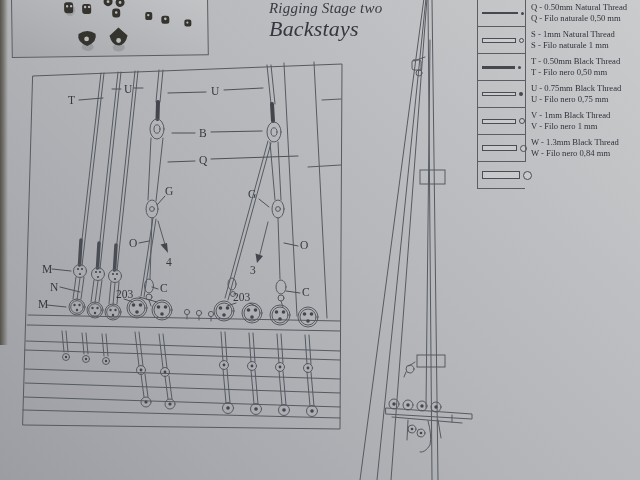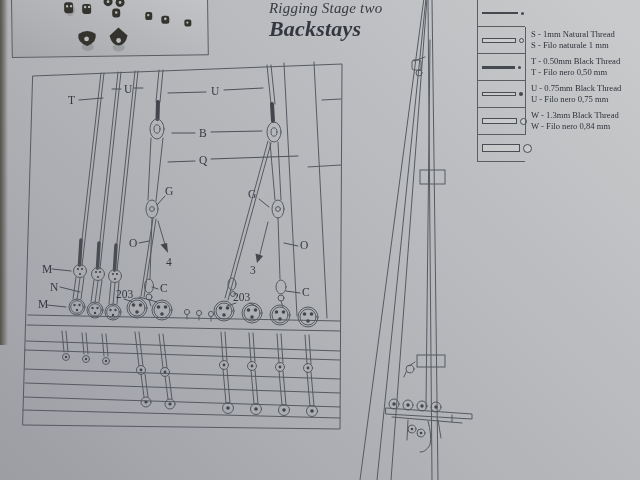--- a/index.html
+++ b/index.html
@@ -14,21 +14,21 @@
     opacity:.85;
   }
   #photo-box{
     position:absolute;left:11px;top:-2px;width:195px;height:58px;
     border:1px solid #5a5d62;
     background:linear-gradient(205deg,#c2c4c6,#aeb0b4 70%,#a5a7ab);
     transform:rotate(-0.8deg);transform-origin:left top;
   }
   #title{position:absolute;left:236px;top:0px;color:#383b43;margin-left:33px;}
   #title .t1{display:block;font-style:italic;font-size:15px;line-height:17px;letter-spacing:.2px;}
-  #title .t2{display:block;font-style:italic;font-size:22px;line-height:24px;letter-spacing:.2px;color:#34373f;font-weight:bold;}
+  #title .t2{display:block;font-style:italic;font-size:22px;line-height:24px;letter-spacing:.2px;color:#34373f;}
   #art{position:absolute;left:0;top:0;}
   text{font-family:"Liberation Serif",serif;fill:#353840;}
   
   #legend{position:absolute;left:477px;top:0;width:163px;border-left:1px solid #5a5d62;}
   .lrow{display:flex;height:27px;}
   .lsample{
     width:47px;flex:0 0 47px;display:flex;align-items:center;justify-content:flex-start;
     border-bottom:1px solid #5a5d62;padding-left:4px;box-sizing:border-box;gap:3px;
   }
   .ltext{
@@ -409,20 +409,24 @@
       <text x="302" y="296">C</text>
     </g>
   </svg>
 
   <div id="legend">
     <div class="lrow">
       <div class="lsample">
         <span class="bar solid" style="width: 36px; height: 2px;"></span>
         <span class="dot solid" style="width: 3px; height: 3px;"></span>
       </div>
+      <div class="ltext">
+        <div class="l1">Q - 0.50mm Natural Thread</div>
+        <div class="l2">Q - Filo naturale 0,50 mm</div>
+      </div>
     </div>
 
 
     <div class="lrow">
       <div class="lsample">
         <span class="bar outline" style="width: 34px; height: 5px;"></span>
         <span class="dot outline" style="width: 5px; height: 5px;"></span>
       </div>
       <div class="ltext">
         <div class="l1">S - 1mm Natural Thread</div>
@@ -445,20 +449,30 @@
       <div class="lsample">
         <span class="bar outline" style="width: 34px; height: 4px;"></span>
         <span class="dot solid" style="width: 4px; height: 4px;"></span>
       </div>
       <div class="ltext">
         <div class="l1">U - 0.75mm Black Thread</div>
         <div class="l2">U - Filo nero 0,75 mm</div>
       </div>
     </div>
 
+    <div class="lrow">
+      <div class="lsample">
+        <span class="bar outline" style="width: 34px; height: 5px;"></span>
+        <span class="dot outline" style="width: 6px; height: 6px;"></span>
+      </div>
+      <div class="ltext">
+        <div class="l1">V - 1mm Black Thread</div>
+        <div class="l2">V - Filo nero 1 mm</div>
+      </div>
+    </div>
 
     <div class="lrow">
       <div class="lsample">
         <span class="bar outline" style="width: 35px; height: 6px;"></span>
         <span class="dot outline" style="width: 7px; height: 7px;"></span>
       </div>
       <div class="ltext">
         <div class="l1">W - 1.3mm Black Thread</div>
         <div class="l2">W - Filo nero 0,84 mm</div>
       </div>

